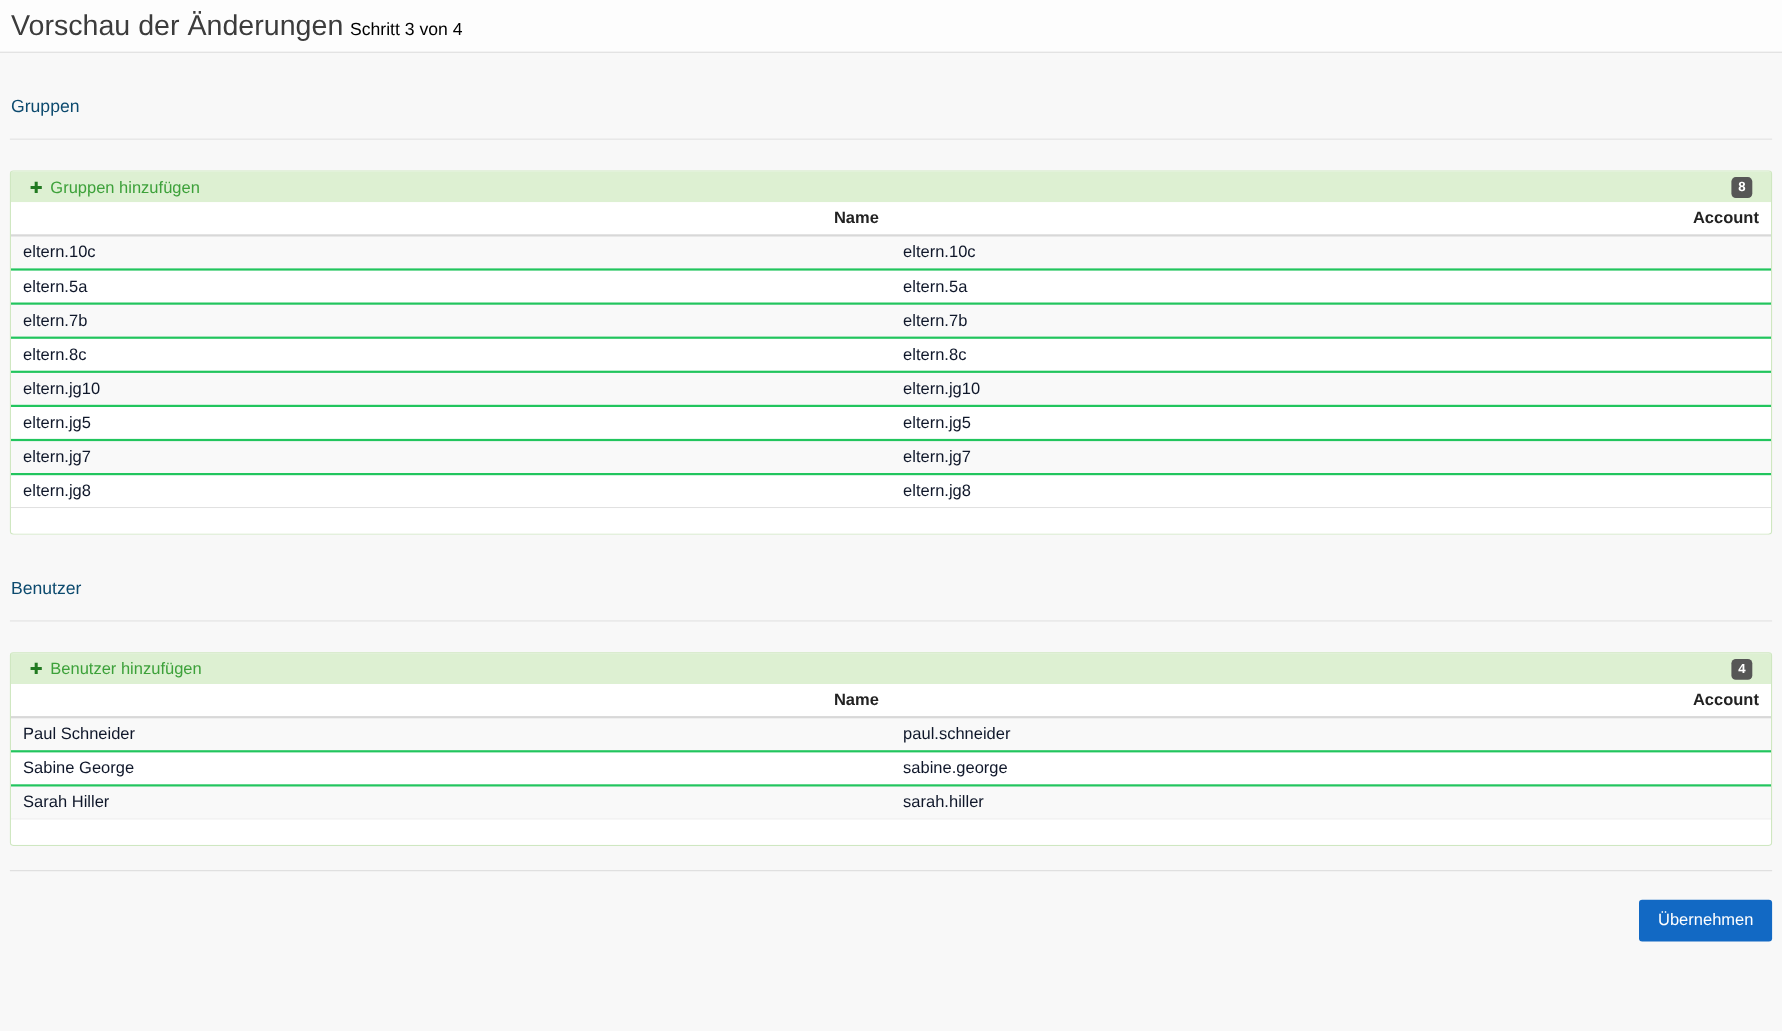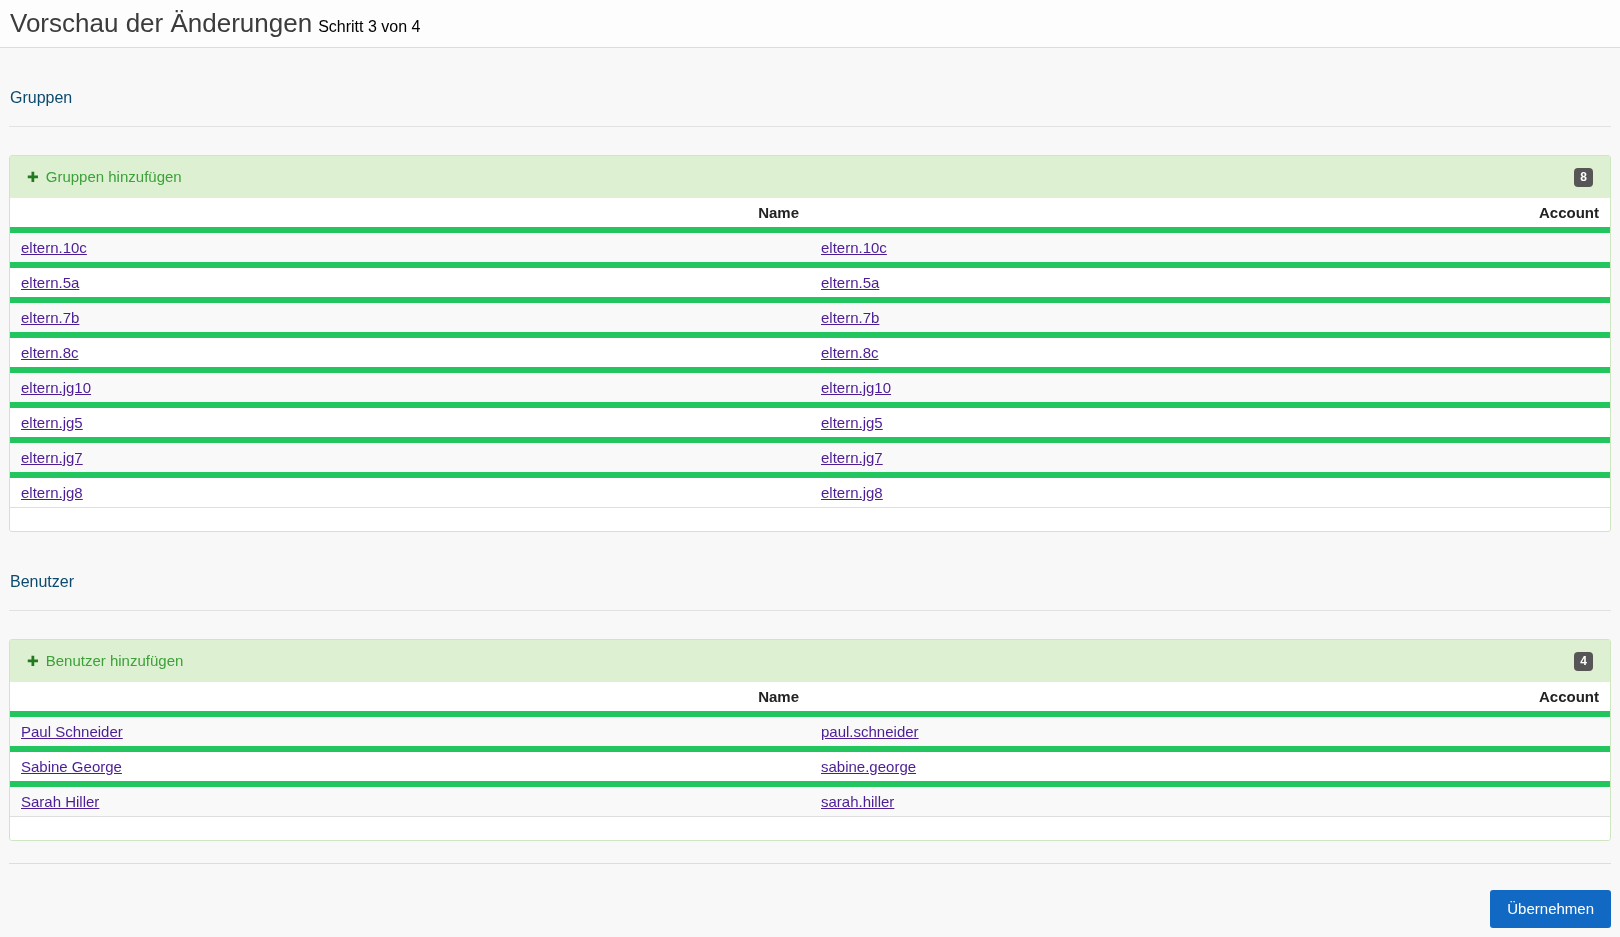--- a/index.html
+++ b/index.html
@@ -47,21 +47,21 @@
   }
   .panel {
     margin-top: 28px;
     background: #fff;
     border: 1px solid #cfe7c1;
     border-radius: 3px;
   }
   .panel-heading {
     background: #ddf0d2;
     padding: 11px 17px;
-    height: 42px;
+    height: 28px;
     display: flex;
     align-items: center;
     justify-content: space-between;
     gap: 24px;
   }
   .add-link {
     color: #3da13a;
     font-size: 15px;
     text-decoration: none;
     cursor: pointer;
@@ -93,23 +93,22 @@
   table.data-table th {
     text-align: left;
     font-weight: bold;
     color: #222;
     padding: 6px 11px;
     border-bottom: 2px solid #d8d8d8;
     background: #fff;
   }
   table.data-table td {
     padding: 6px 11px;
-    border-top: 6px solid #22c55e;
-    color: #4c1d95;
-    text-decoration: underline;
+    border-top: 2px solid #22c55e;
+    color: #0f172a;
   }
   table.data-table tbody tr:nth-child(odd) { background: #f9f9f9; }
   table.data-table tbody tr:nth-child(even) { background: #ffffff; }
   table.data-table .col-half { width: 50%; text-align: right; }
   .panel-footer-space {
     height: 24px;
     background: #fff;
     border-top: 1px solid #dedede;
     border-radius: 0 0 3px 3px;
   }

